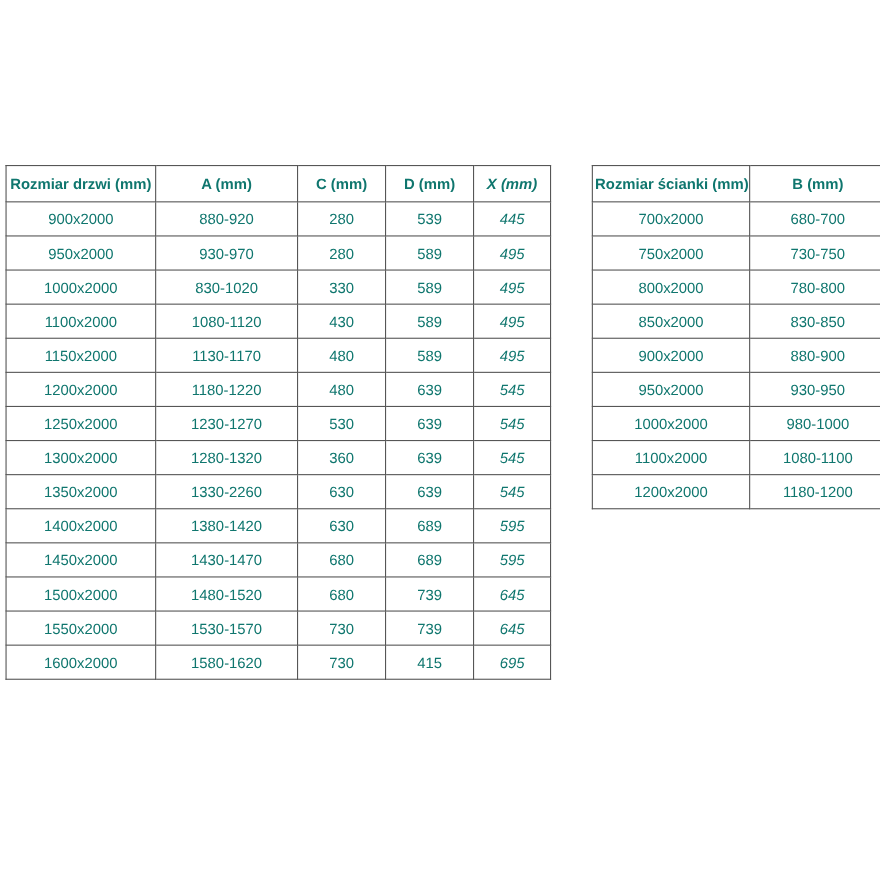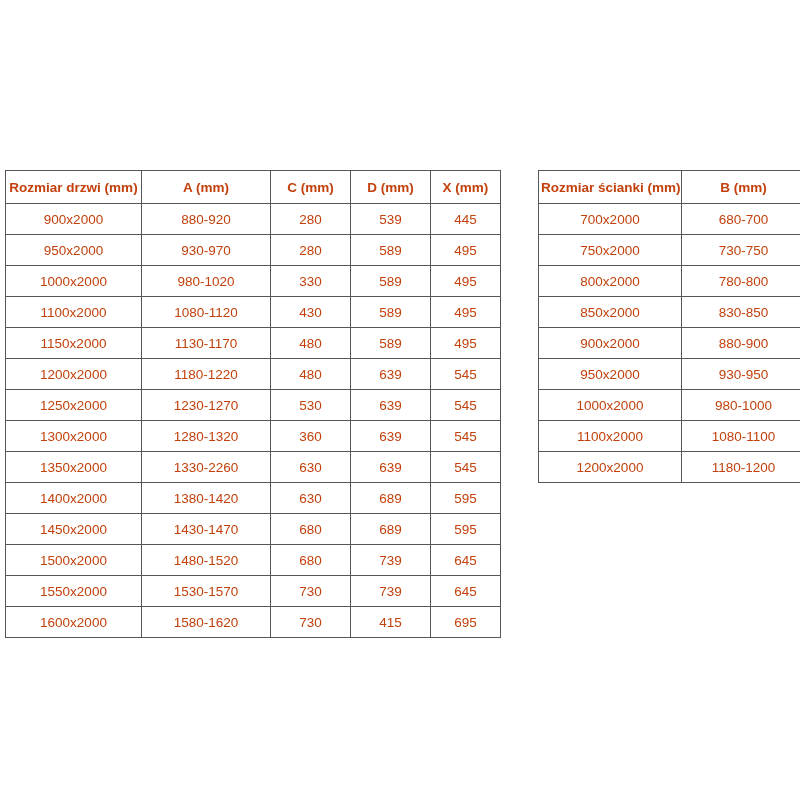--- a/index.html
+++ b/index.html
@@ -14,22 +14,21 @@
     background: #ffffff;
     font-family: "Liberation Sans", sans-serif;
     color: #1c1c1c;
     overflow: hidden;
   }
   table.spec-table {
     position: absolute;
     border-collapse: collapse;
     table-layout: fixed;
     font-size: 13.5px;
-    color: #c2410c;
-    margin-top: 20px;
+    color: #0f766e;
   }
   table.spec-table th,
   table.spec-table td {
     border: 1px solid #565656;
     text-align: center;
     vertical-align: middle;
     padding: 0 2px;
     white-space: nowrap;
     overflow: hidden;
   }
@@ -41,21 +40,21 @@
     font-weight: normal;
     height: 30px;
   }
   .table-doors { left: 5px;  top: 150px; width: 472px; }
   .table-walls { left: 538px; top: 150px; width: 259px; }
 
   .table-doors th:nth-child(1), .table-doors td:nth-child(1) { width: 131px; }
   .table-doors th:nth-child(2), .table-doors td:nth-child(2) { width: 124px; }
   .table-doors th:nth-child(3), .table-doors td:nth-child(3) { width: 75px; }
   .table-doors th:nth-child(4), .table-doors td:nth-child(4) { width: 75px; }
-  .table-doors th:nth-child(5), .table-doors td:nth-child(5) { width: 65px; }
+  .table-doors th:nth-child(5), .table-doors td:nth-child(5) { width: 65px; font-style: italic; }
 
   .table-walls th:nth-child(1), .table-walls td:nth-child(1) { width: 138px; }
   .table-walls th:nth-child(2), .table-walls td:nth-child(2) { width: 119px; }
 </style>
 </head>
 <body>
 
 <div class="canvas">
   <table class="spec-table table-doors">
       <thead>
@@ -77,21 +76,21 @@
         </tr>
         <tr>
           <td>950x2000</td>
           <td>930-970</td>
           <td>280</td>
           <td>589</td>
           <td>495</td>
         </tr>
         <tr>
           <td>1000x2000</td>
-          <td>980-1020</td>
+          <td>830-1020</td>
           <td>330</td>
           <td>589</td>
           <td>495</td>
         </tr>
         <tr>
           <td>1100x2000</td>
           <td>1080-1120</td>
           <td>430</td>
           <td>589</td>
           <td>495</td>

